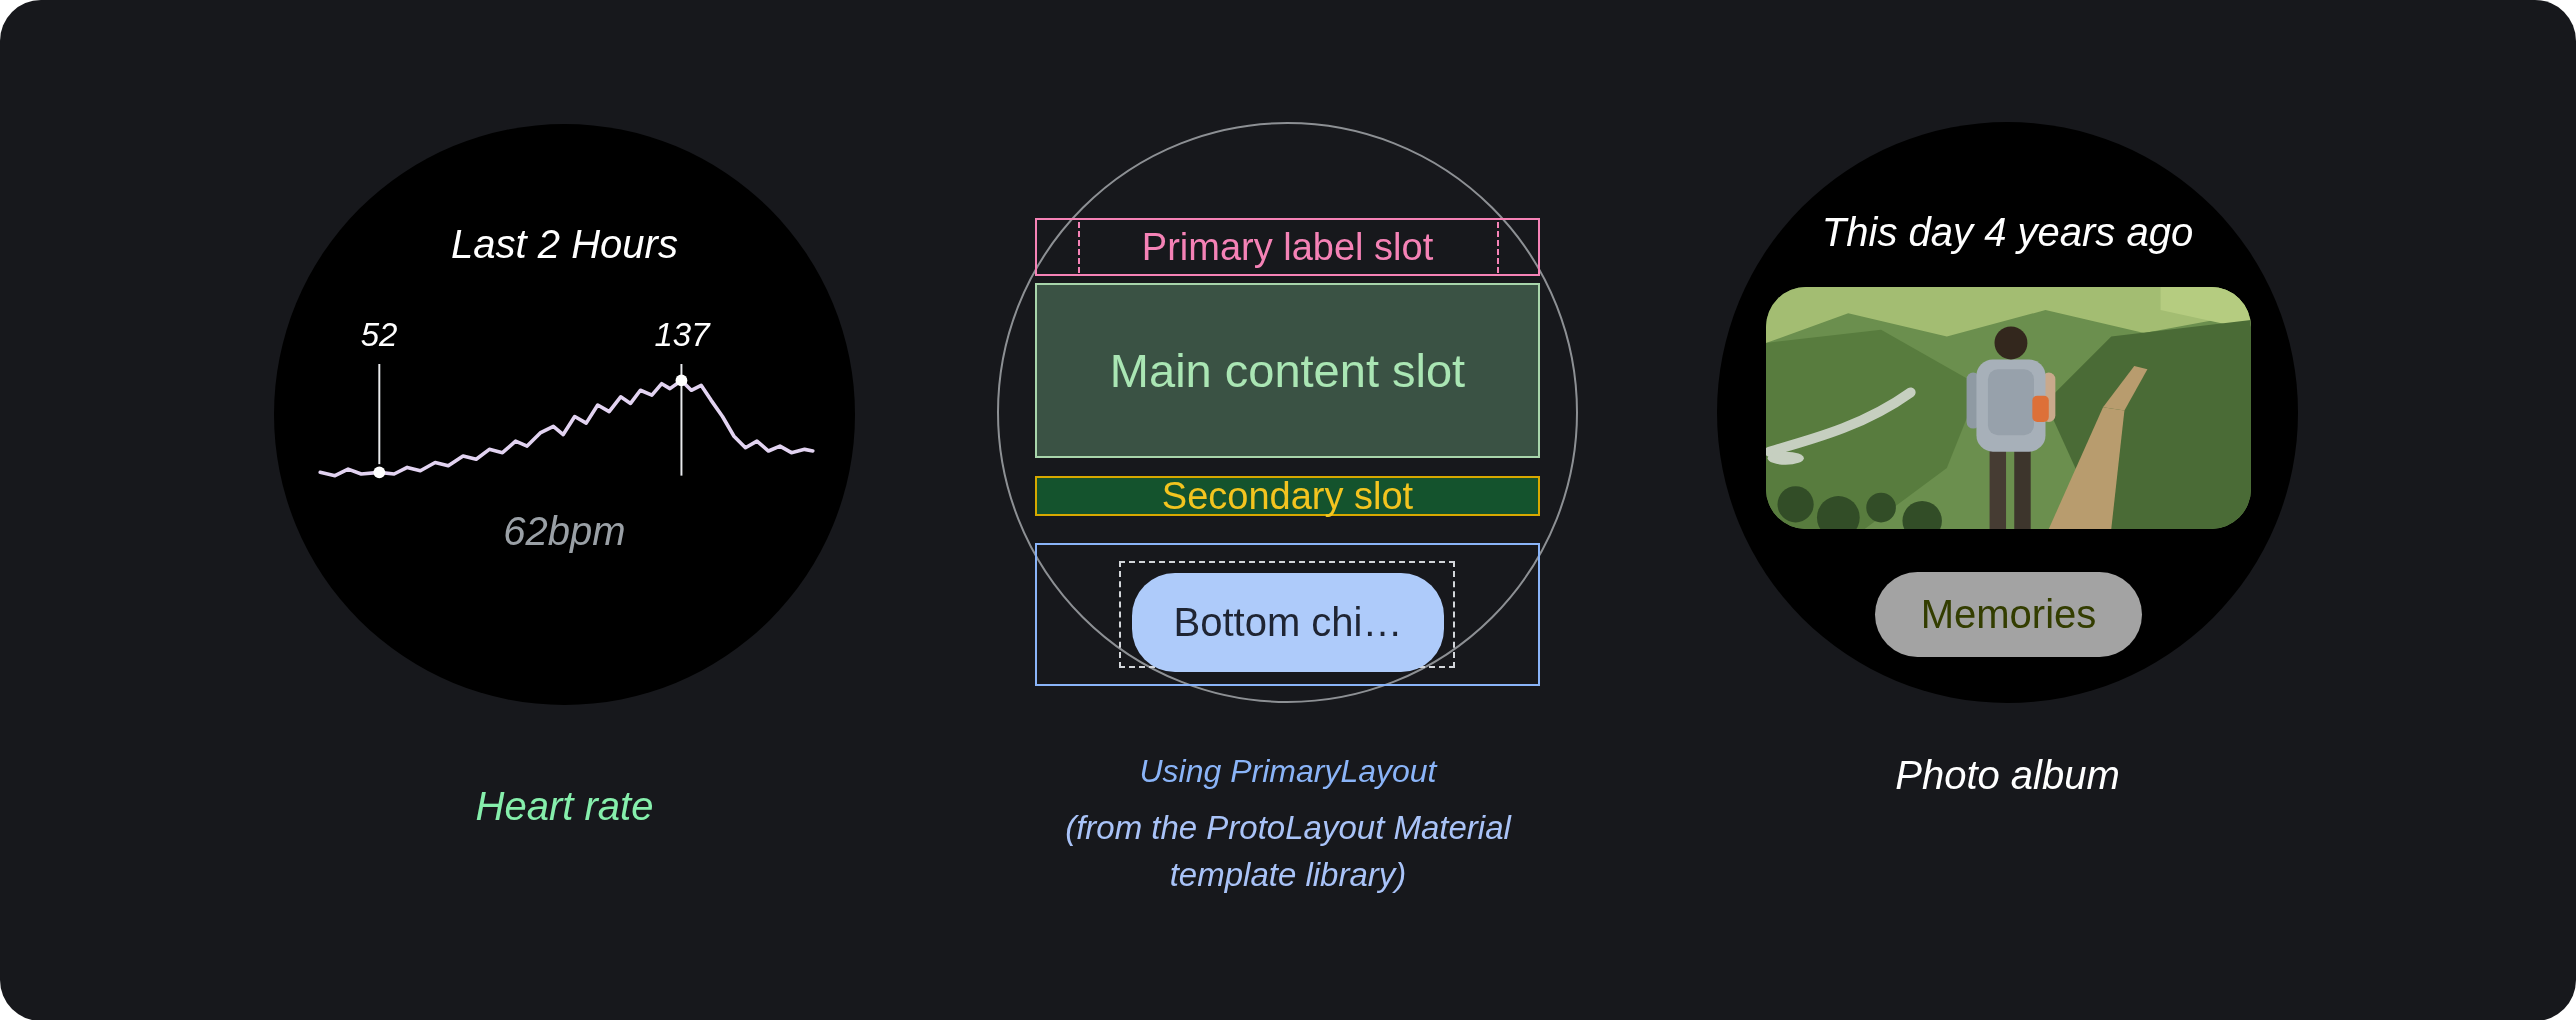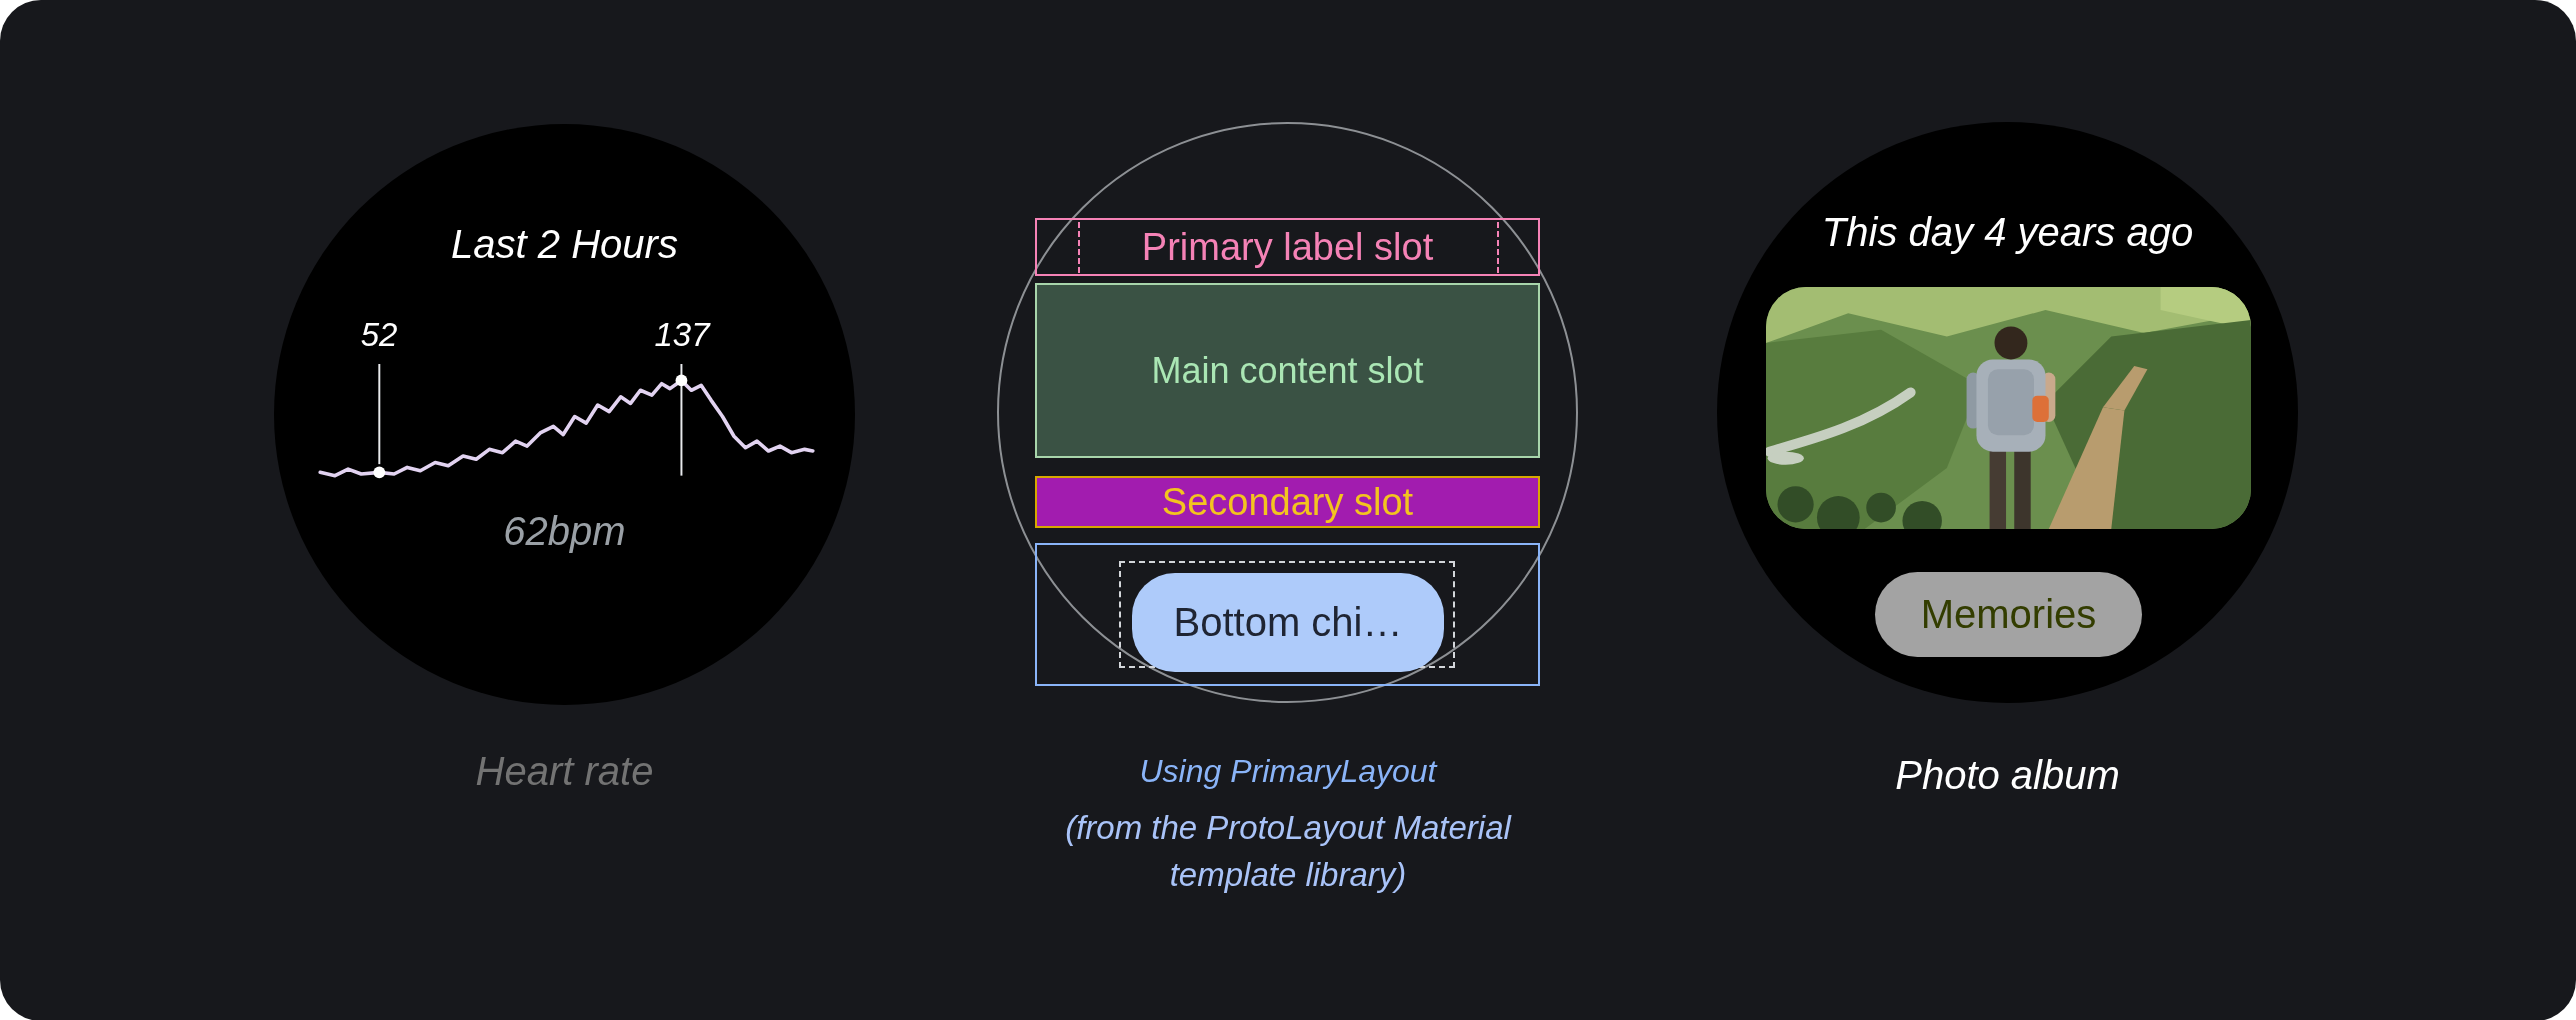--- a/index.html
+++ b/index.html
@@ -13,34 +13,34 @@
 
   
   .watch-circle { position: absolute; width: 581px; height: 581px; border-radius: 50%; background: #000; }
   #hr-circle { left: 274px; top: 124px; }
   #hr-title { left: 274px; top: 222px; width: 581px; color: #fff; font-size: 40px; font-weight: 500; }
   .hr-axis-label { top: 316px; width: 86px; color: #fff; font-size: 33px; font-weight: 400; }
   #hr-low { left: 336px; }
   #hr-high { left: 639px; }
   #hr-svg { left: 312px; top: 321px; }
   #hr-bpm { left: 274px; top: 509px; width: 581px; color: #9aa0a6; font-size: 40px; }
-  #hr-caption { left: 274px; top: 749px; width: 581px; color: #737373; font-size: 40px; font-weight: 500; }
+  #hr-caption { left: 274px; top: 784px; width: 581px; color: #86efac; font-size: 40px; font-weight: 500; }
 
   
   #pl-circle {
     left: 997px; top: 122px; width: 581px; height: 581px;
     border: 2.6px solid #8d9094; border-radius: 50%; background: transparent;
   }
   .slot { left: 1035px; width: 505px; display: flex; align-items: center; justify-content: center; }
   #slot-primary { top: 218px; height: 58px; border: 2.6px solid #f582b6; color: #f582b6; font-size: 38px; font-weight: 500; }
   .pink-dash { top: 222px; height: 51px; width: 0; border-left: 2.6px dashed #f582b6; }
   #pink-dash-l { left: 1078px; }
   #pink-dash-r { left: 1497px; }
-  #slot-main { top: 283px; height: 175px; background: #3a5244; border: 2.6px solid #a8d5ab; color: #aae6b4; font-size: 36px; font-weight: 500; }
-  #slot-secondary { top: 476px; height: 52px; background: #a21caf; border: 2.6px solid #d7a800; color: #f3c41f; font-size: 38px; font-weight: 500; text-align: right; }
+  #slot-main { top: 283px; height: 175px; background: #3a5244; border: 2.6px solid #a8d5ab; color: #aae6b4; font-size: 47px; font-weight: 500; }
+  #slot-secondary { top: 476px; height: 40px; background: #14532d; border: 2.6px solid #d7a800; color: #f3c41f; font-size: 38px; font-weight: 500; text-align: right; }
   #blue-rect { left: 1035px; top: 543px; width: 505px; height: 143px; border: 2.6px solid #8ab4f8; }
   #chip-dashed { left: 1119px; top: 561px; width: 336px; height: 107px; border: 2.6px dashed #d3d6da; }
   #bottom-chip {
     left: 1132px; top: 573px; width: 312px; height: 99px; border-radius: 43px;
     background: #aecbfa; color: #1f2533; font-size: 40px; font-weight: 500;
     display: flex; align-items: center; justify-content: center; border: none; cursor: pointer;
     font-family: "Liberation Sans", sans-serif;
   }
   #pl-caption1 { left: 901px; top: 753px; width: 774px; color: #8ab4f8; font-size: 32px; font-weight: 500; }
   .pl-caption-sub { left: 901px; width: 774px; color: #a9c3f8; font-size: 33px; font-weight: 400; }

